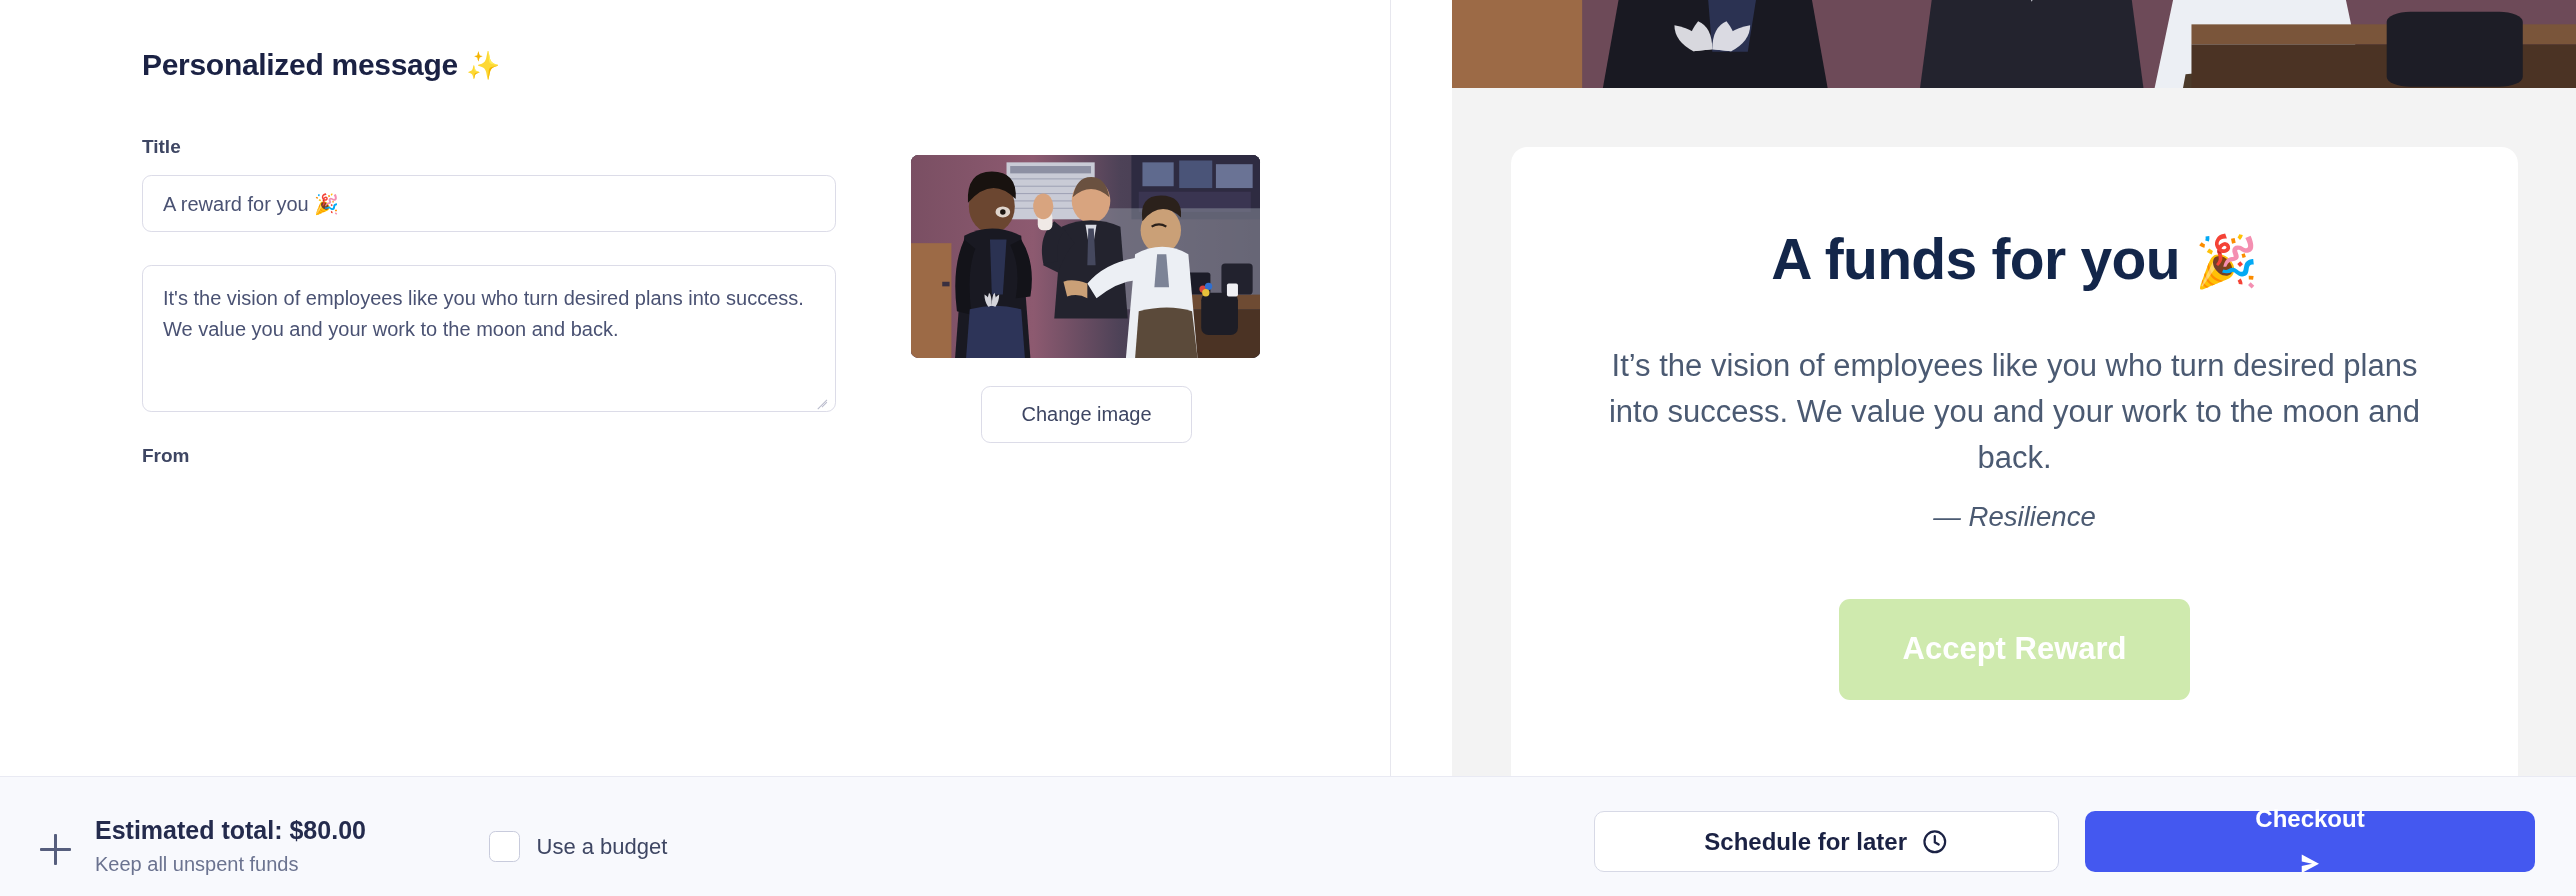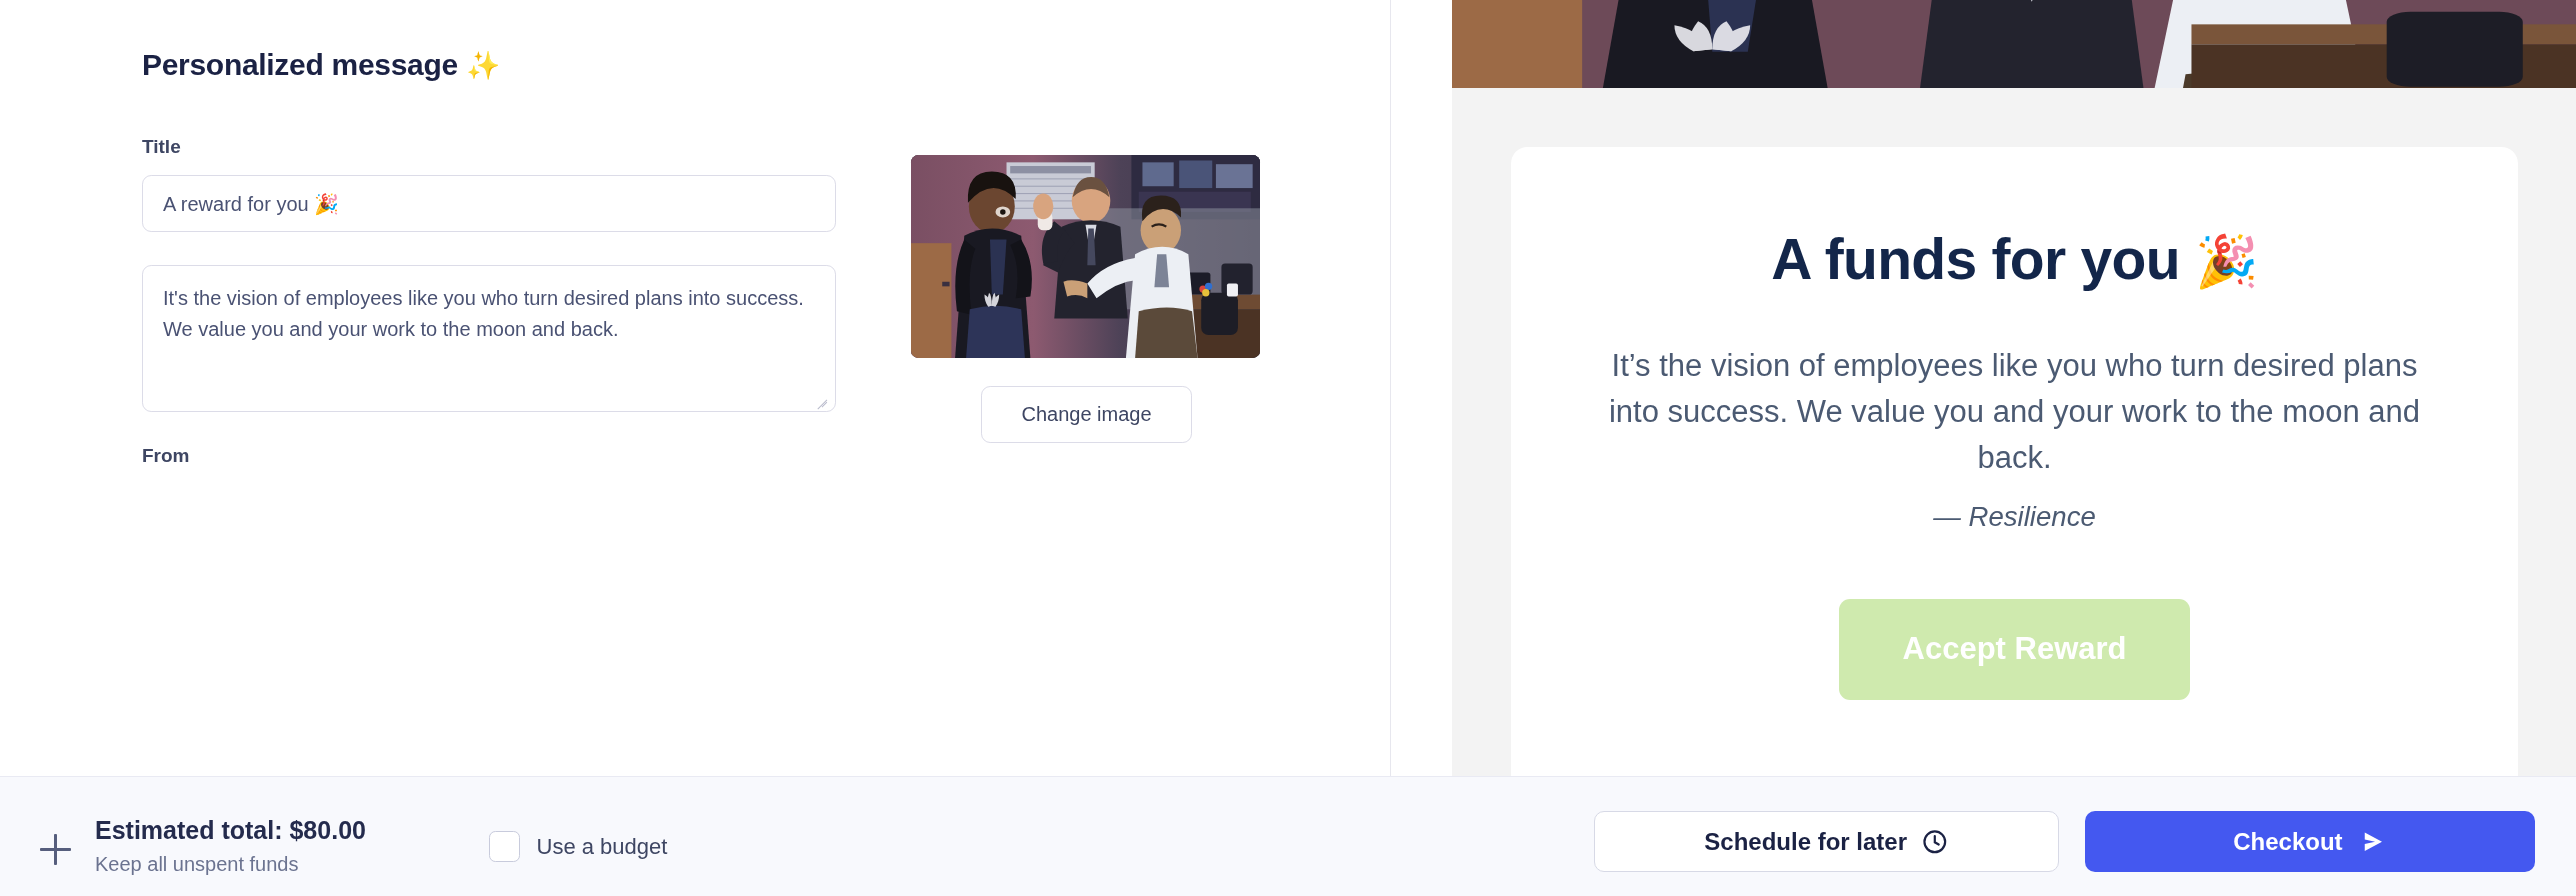--- a/index.html
+++ b/index.html
@@ -296,20 +296,21 @@
     border-radius: 10px;
     font-family: "Liberation Sans", sans-serif;
     font-size: 24px;
     font-weight: 700;
     color: #ffffff;
     cursor: pointer;
     display: flex;
     align-items: center;
     justify-content: center;
     gap: 16.5px;
+    flex-direction: column;
   }
   .icon-inline { display: inline-flex; align-items: center; }
 </style>
 </head>
 <body>
 
 <div class="screen">
 
   <div class="editor-pane">
 

